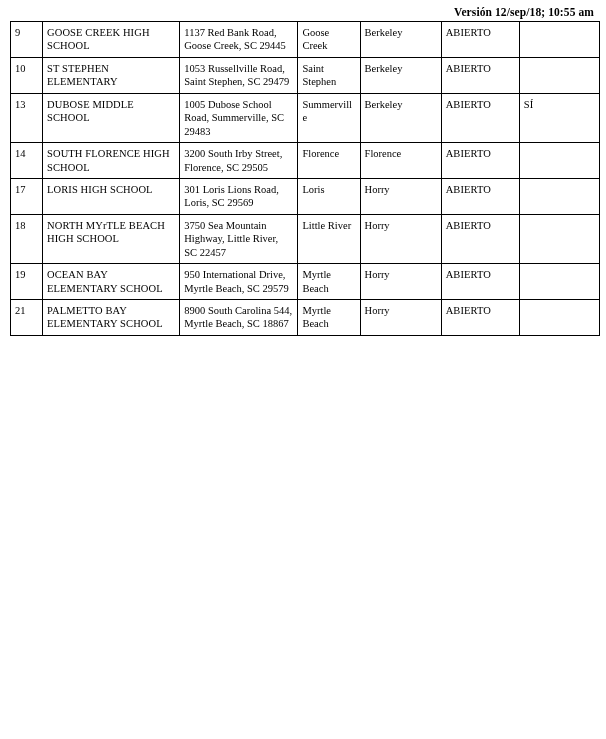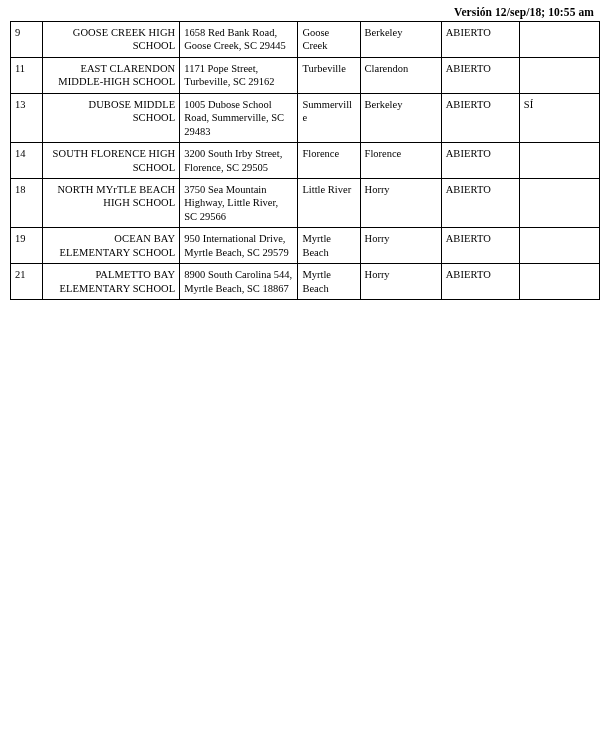--- a/index.html
+++ b/index.html
@@ -48,21 +48,21 @@
   }
   col.c-num   { width: 32px; }
   col.c-name  { width: 137px; }
   col.c-addr  { width: 118px; }
   col.c-city  { width: 62px; }
   col.c-county{ width: 81px; }
   col.c-status{ width: 78px; }
   col.c-extra { width: 80px; }
 
   td.num { text-align: left; padding-left: 6px; }
-  td.name { letter-spacing: 0.1px; text-align: right; }
+  td.name { letter-spacing: 0.1px; }
   td.status { letter-spacing: 0.1px; }
   td.extra { letter-spacing: 0.1px; }
 </style>
 </head>
 <body>
 
 <div class="page">
 
   <div class="header">Versión 12/sep/18; 10:55 am</div>
 
@@ -73,32 +73,32 @@
       <col class="c-addr">
       <col class="c-city">
       <col class="c-county">
       <col class="c-status">
       <col class="c-extra">
     </colgroup>
     <tbody>
         <tr>
           <td class="num">9</td>
           <td class="name">GOOSE CREEK HIGH SCHOOL</td>
-          <td class="addr">1658 Red Bank Road, Goose Creek, SC 29445</td>
+          <td class="addr">1137 Red Bank Road, Goose Creek, SC 29445</td>
           <td class="city">Goose Creek</td>
           <td class="county">Berkeley</td>
           <td class="status">ABIERTO</td>
           <td class="extra"></td>
         </tr>
         <tr>
-          <td class="num">11</td>
-          <td class="name">EAST CLARENDON MIDDLE-HIGH SCHOOL</td>
-          <td class="addr">1171 Pope Street, Turbeville, SC 29162</td>
-          <td class="city">Turbeville</td>
-          <td class="county">Clarendon</td>
+          <td class="num">10</td>
+          <td class="name">ST STEPHEN ELEMENTARY</td>
+          <td class="addr">1053 Russellville Road, Saint Stephen, SC 29479</td>
+          <td class="city">Saint Stephen</td>
+          <td class="county">Berkeley</td>
           <td class="status">ABIERTO</td>
           <td class="extra"></td>
         </tr>
         <tr>
           <td class="num">13</td>
           <td class="name">DUBOSE MIDDLE SCHOOL</td>
           <td class="addr">1005 Dubose School Road, Summerville, SC 29483</td>
           <td class="city">Summerville</td>
           <td class="county">Berkeley</td>
           <td class="status">ABIERTO</td>
@@ -107,23 +107,32 @@
         <tr>
           <td class="num">14</td>
           <td class="name">SOUTH FLORENCE HIGH SCHOOL</td>
           <td class="addr">3200 South Irby Street, Florence, SC 29505</td>
           <td class="city">Florence</td>
           <td class="county">Florence</td>
           <td class="status">ABIERTO</td>
           <td class="extra"></td>
         </tr>
         <tr>
+          <td class="num">17</td>
+          <td class="name">LORIS HIGH SCHOOL</td>
+          <td class="addr">301 Loris Lions Road, Loris, SC 29569</td>
+          <td class="city">Loris</td>
+          <td class="county">Horry</td>
+          <td class="status">ABIERTO</td>
+          <td class="extra"></td>
+        </tr>
+        <tr>
           <td class="num">18</td>
           <td class="name">NORTH MYrTLE BEACH HIGH SCHOOL</td>
-          <td class="addr">3750 Sea Mountain Highway, Little River, SC 29566</td>
+          <td class="addr">3750 Sea Mountain Highway, Little River, SC 22457</td>
           <td class="city">Little River</td>
           <td class="county">Horry</td>
           <td class="status">ABIERTO</td>
           <td class="extra"></td>
         </tr>
         <tr>
           <td class="num">19</td>
           <td class="name">OCEAN BAY ELEMENTARY SCHOOL</td>
           <td class="addr">950 International Drive, Myrtle Beach, SC 29579</td>
           <td class="city">Myrtle Beach</td>

